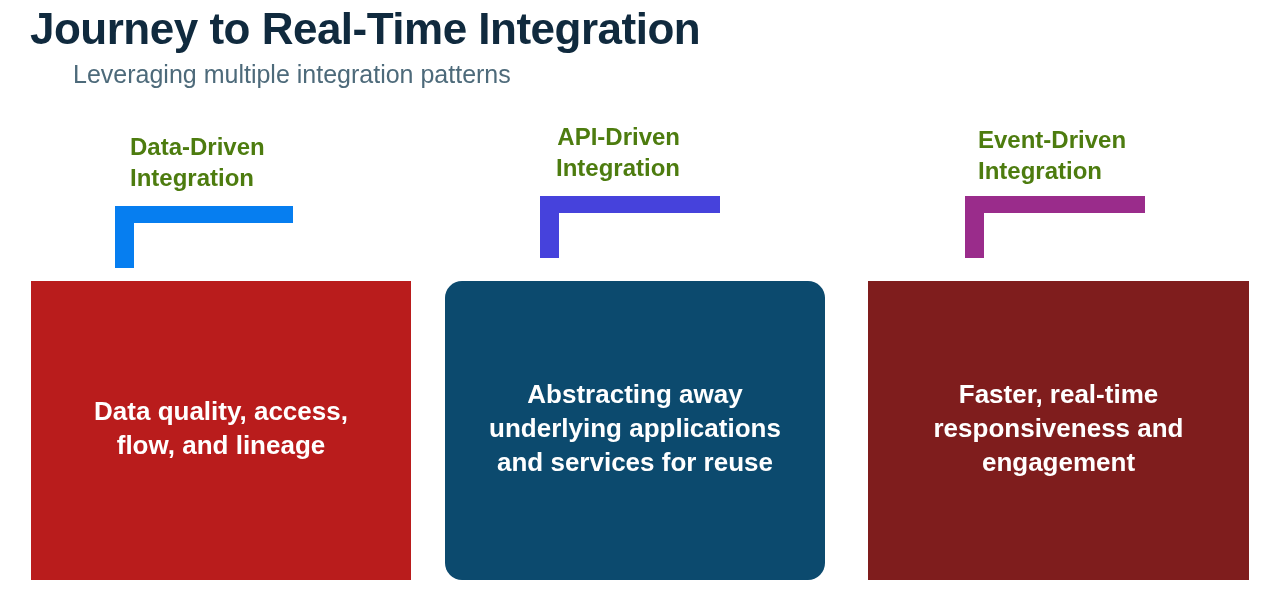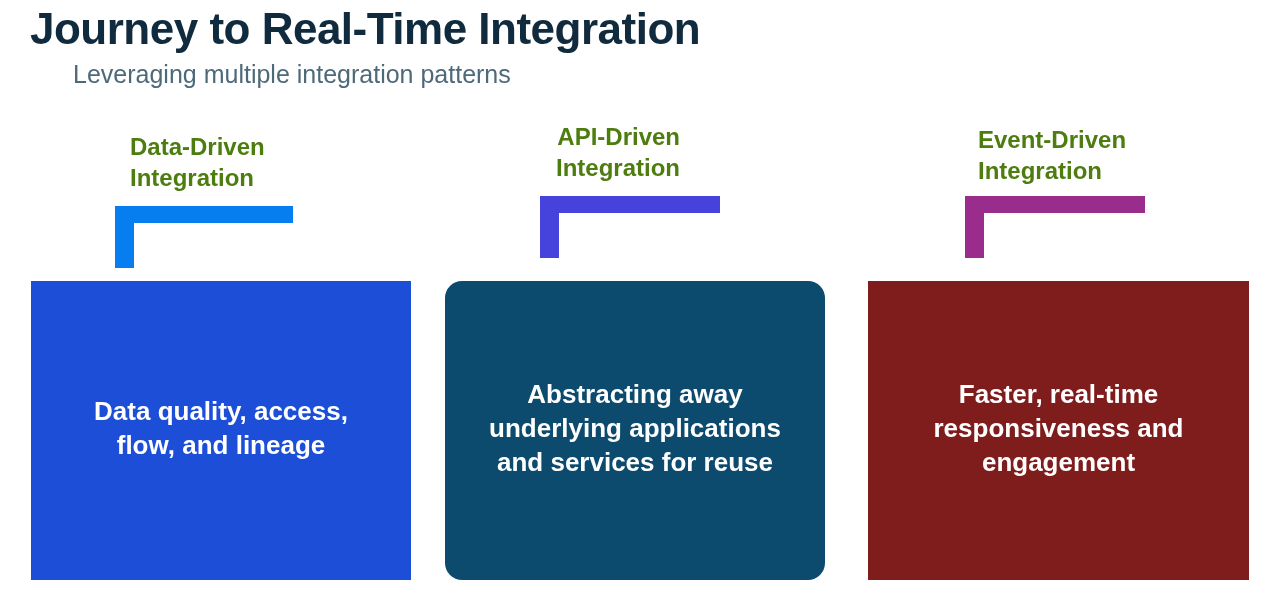--- a/index.html
+++ b/index.html
@@ -80,21 +80,21 @@
 
 <div class="slide">
 
   <h1 class="title">Journey to Real-Time Integration</h1>
   <p class="subtitle">Leveraging multiple integration patterns</p>
 
   <div class="col-heading heading-1">Data-Driven
 Integration</div>
   <div class="bracket-h bh-1" style="background: rgb(6, 126, 240);"></div>
   <div class="bracket-v bv-1" style="background: rgb(6, 126, 240);"></div>
-  <div class="box box-1" style="background: #1d4ed8;">
+  <div class="box box-1" style="background: #b91c1c;">
     <div class="box-text">Data quality, access,
 flow, and lineage</div>
   </div>
 
   <div class="col-heading heading-2">API-Driven
 Integration</div>
   <div class="bracket-h bh-2" style="background: rgb(70, 66, 220);"></div>
   <div class="bracket-v bv-2" style="background: rgb(70, 66, 220);"></div>
   <div class="box box-2" style="background: #0c4a6e; border-radius: 17px;">
     <div class="box-text">Abstracting away

